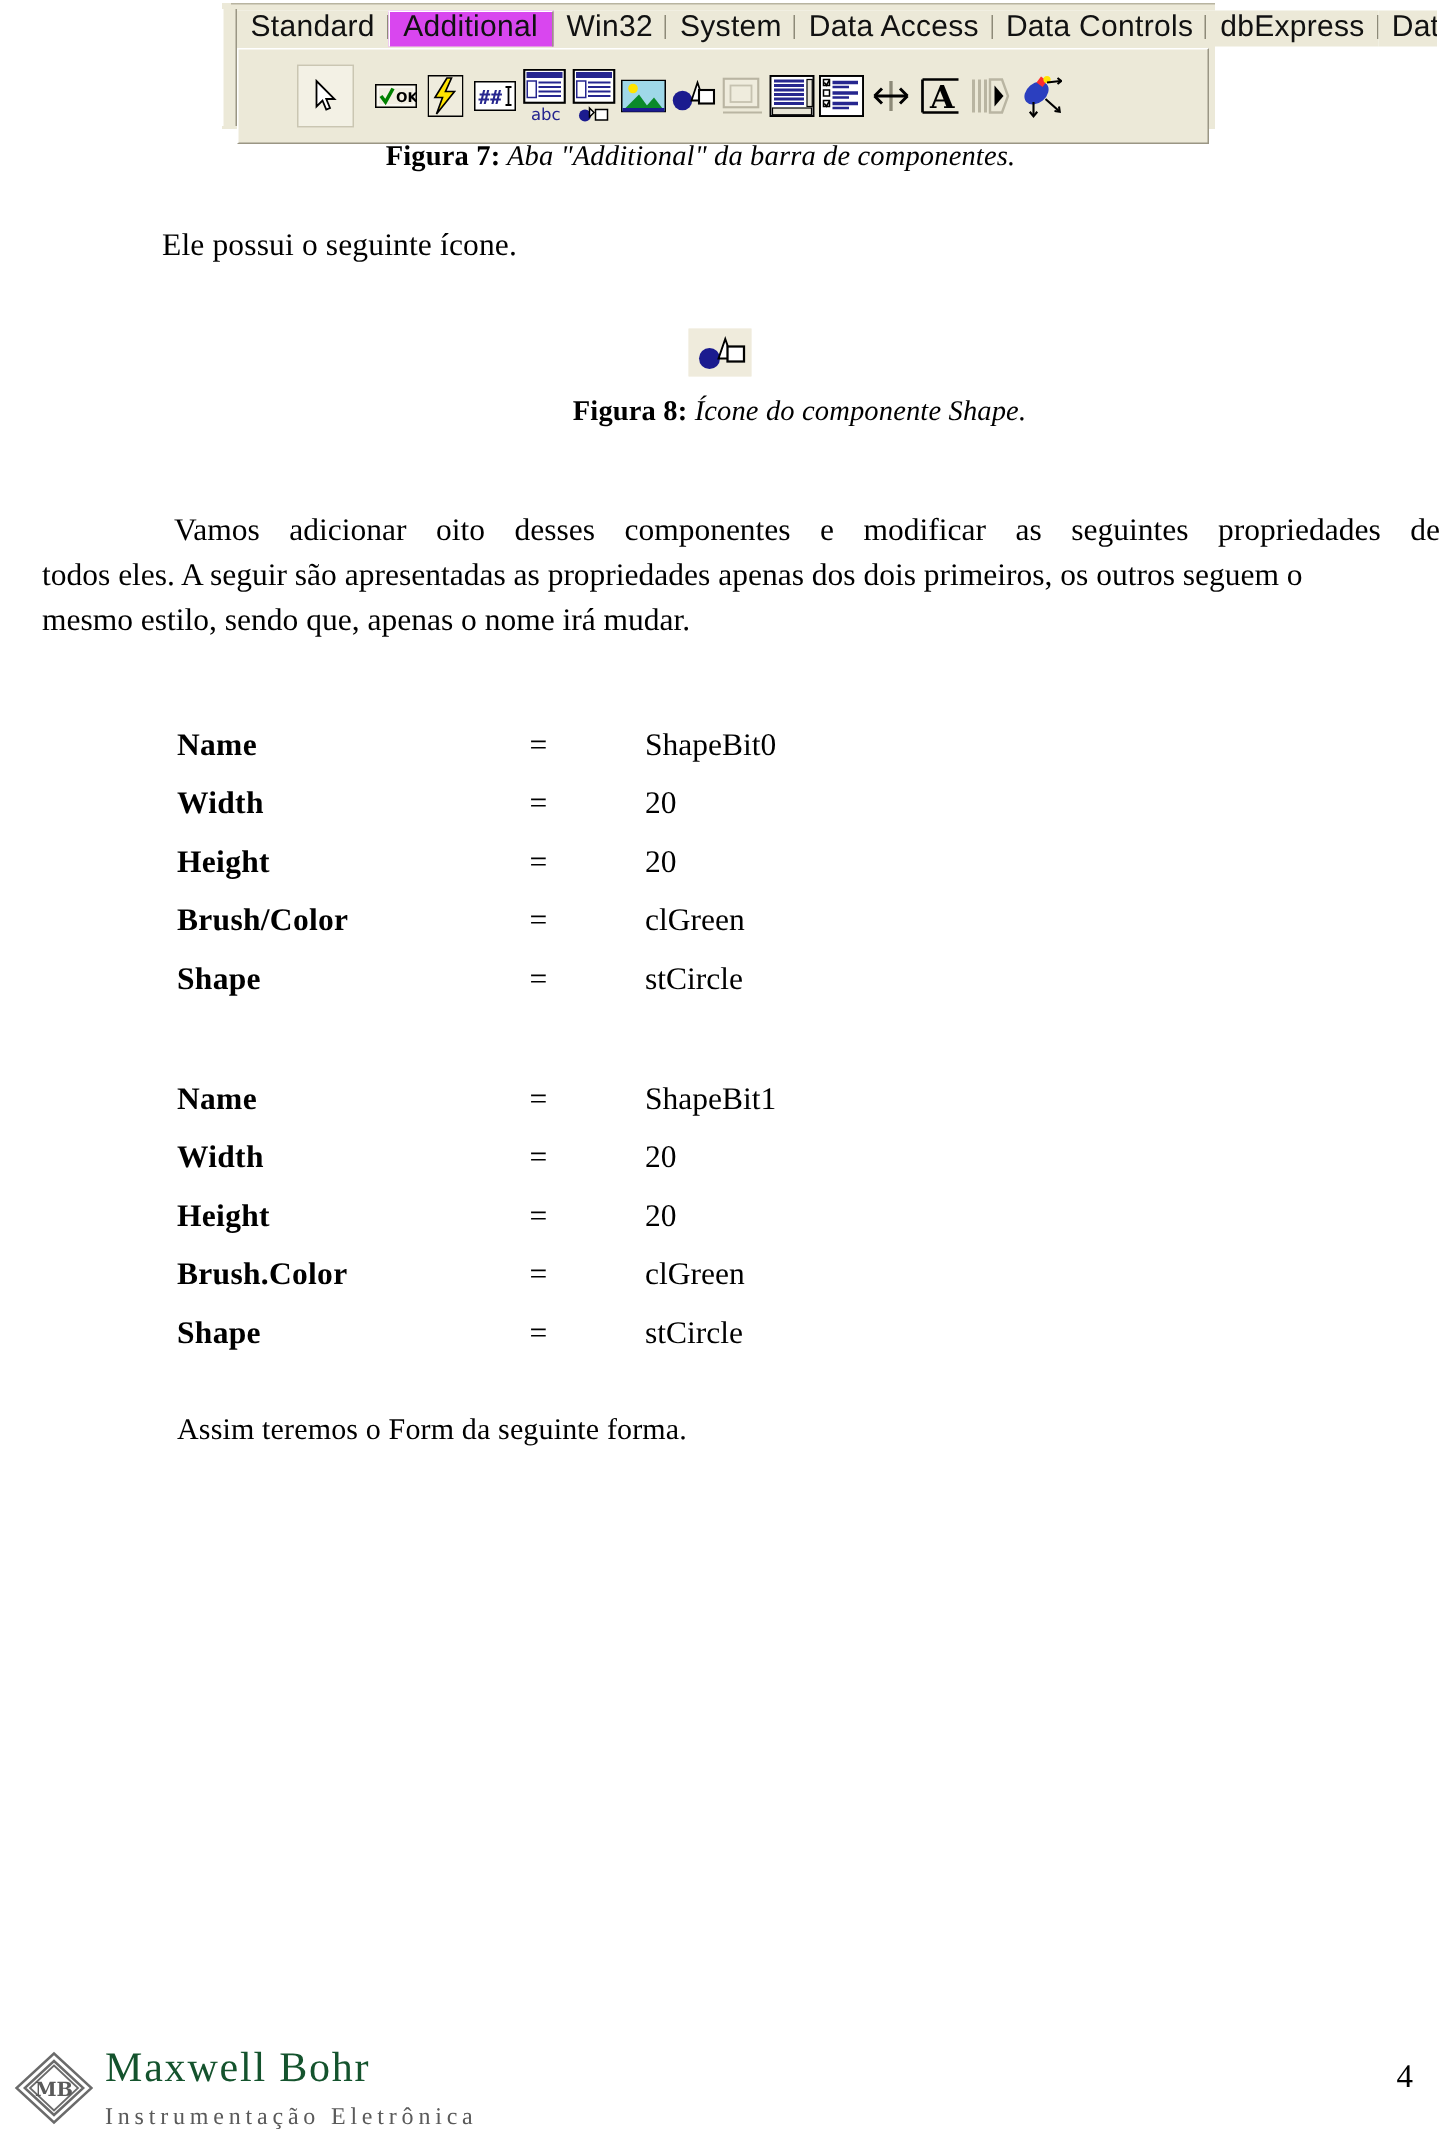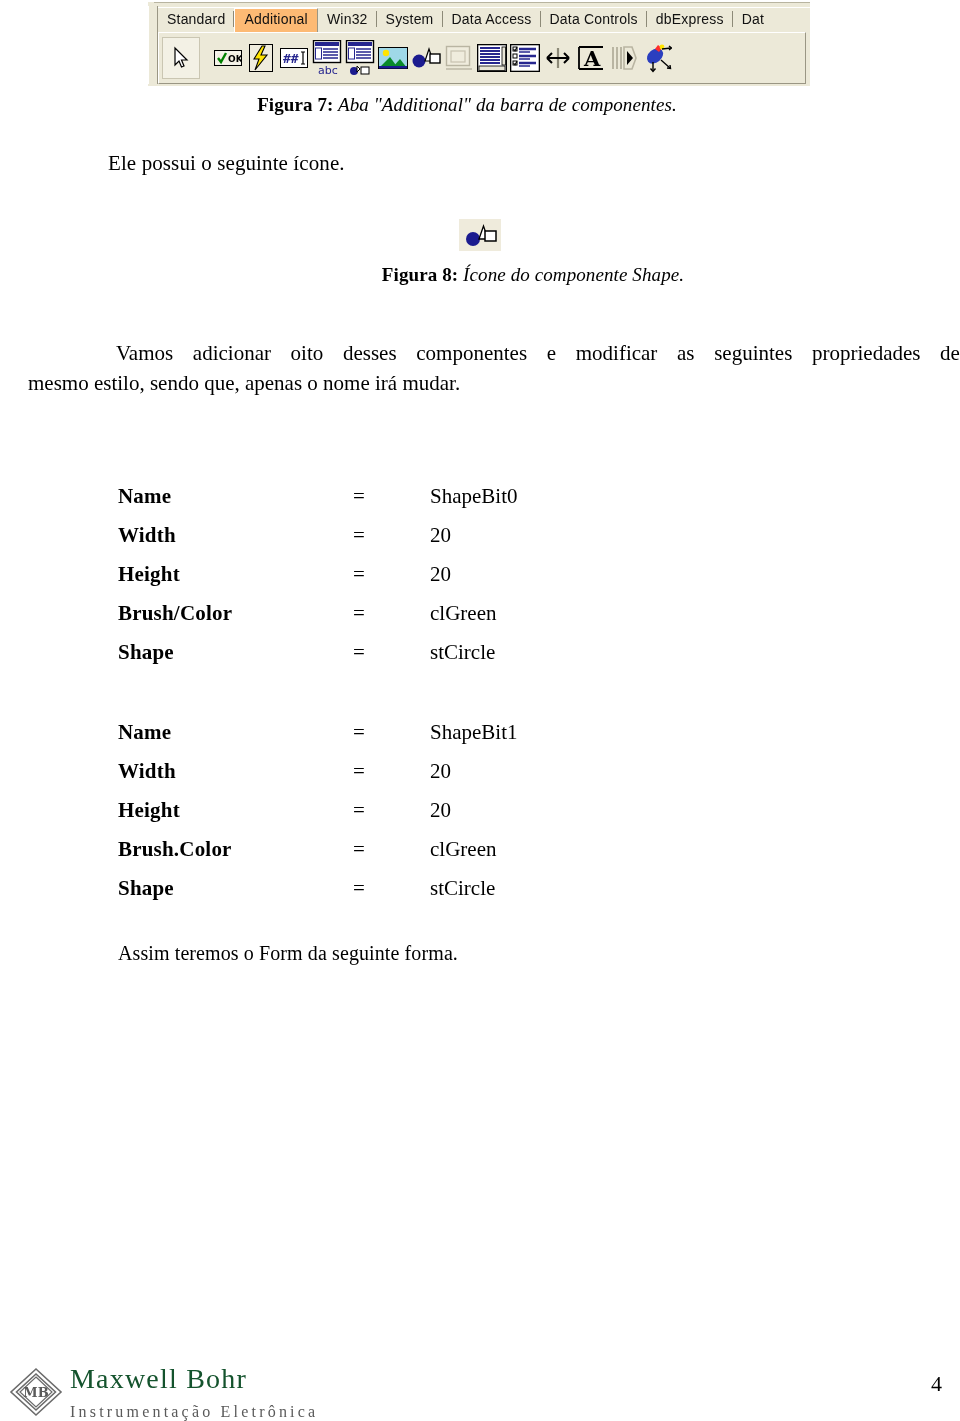--- a/index.html
+++ b/index.html
@@ -46,65 +46,66 @@
     width: 8px; height: 78px;
     background: #ece9d8;
     border-left: 1px solid #ffffff;
     border-right: 1px solid #9a9684;
   }
   .tabstrip {
     position: absolute;
     left: 10px; top: 5px;
     height: 25px;
     display: flex;
-    align-items: center;
+    align-items: flex-start;
     font-family: "Liberation Sans", "DejaVu Sans", sans-serif;
-    font-size: 14px;
+    font-size: 20px;
     white-space: nowrap;
   }
   .tab {
     position: relative;
     padding: 2px 9px 3px 9px;
     color: #111111;
     background: #ece9d8;
     line-height: 19px;
     letter-spacing: 0.2px;
   }
   .tab.sep::after {
     content: "";
     position: absolute;
     right: 0; top: 3px;
     width: 1px; height: 16px;
     background: #8d8a78;
   }
   .tab.active {
-    background: #fdba74;
+    background: #d946ef;
     font-weight: normal;
     border-top: 1px solid #ffffff;
     border-left: 1px solid #ffffff;
     border-right: 1px solid #9a9684;
     padding-top: 1px;
     margin-bottom: -1px;
     z-index: 3;
   }
   .tab.clipped { overflow: hidden; max-width: 30px; padding-right: 0; }
 
   .icon-row {
     position: absolute;
     left: 10px; top: 30px;
     right: 4px;
-    height: 52px;
+    height: 64px;
     background: #ece9d8;
     border-top: 1px solid #ffffff;
     border-left: 1px solid #ffffff;
     border-right: 1px solid #9a9684;
     border-bottom: 1px solid #9a9684;
     display: flex;
     align-items: center;
     box-sizing: border-box;
+    padding-left: 36px;
   }
   .pal-icon {
     width: 31px; height: 40px;
     margin-left: 2px;
     position: relative;
     flex: 0 0 auto;
   }
   .pal-icon.first {
     width: 36px;
     margin-left: 3px;
@@ -416,20 +417,21 @@
     <span>oito</span>
     <span>desses</span>
     <span>componentes</span>
     <span>e</span>
     <span>modificar</span>
     <span>as</span>
     <span>seguintes</span>
     <span>propriedades</span>
     <span>de</span>
   </span>
+  <span class="l">todos eles. A seguir são apresentadas as propriedades apenas dos dois primeiros, os outros seguem o</span>
   <span class="l">mesmo estilo, sendo que, apenas o nome irá mudar.</span>
 </div>
 
 <div class="prop-table" id="prop-table-0">
   <div class="prop-row">
     <span class="prop-key">Name</span>
     <span class="prop-eq">=</span>
     <span class="prop-val">ShapeBit0</span>
   </div>
   <div class="prop-row">

